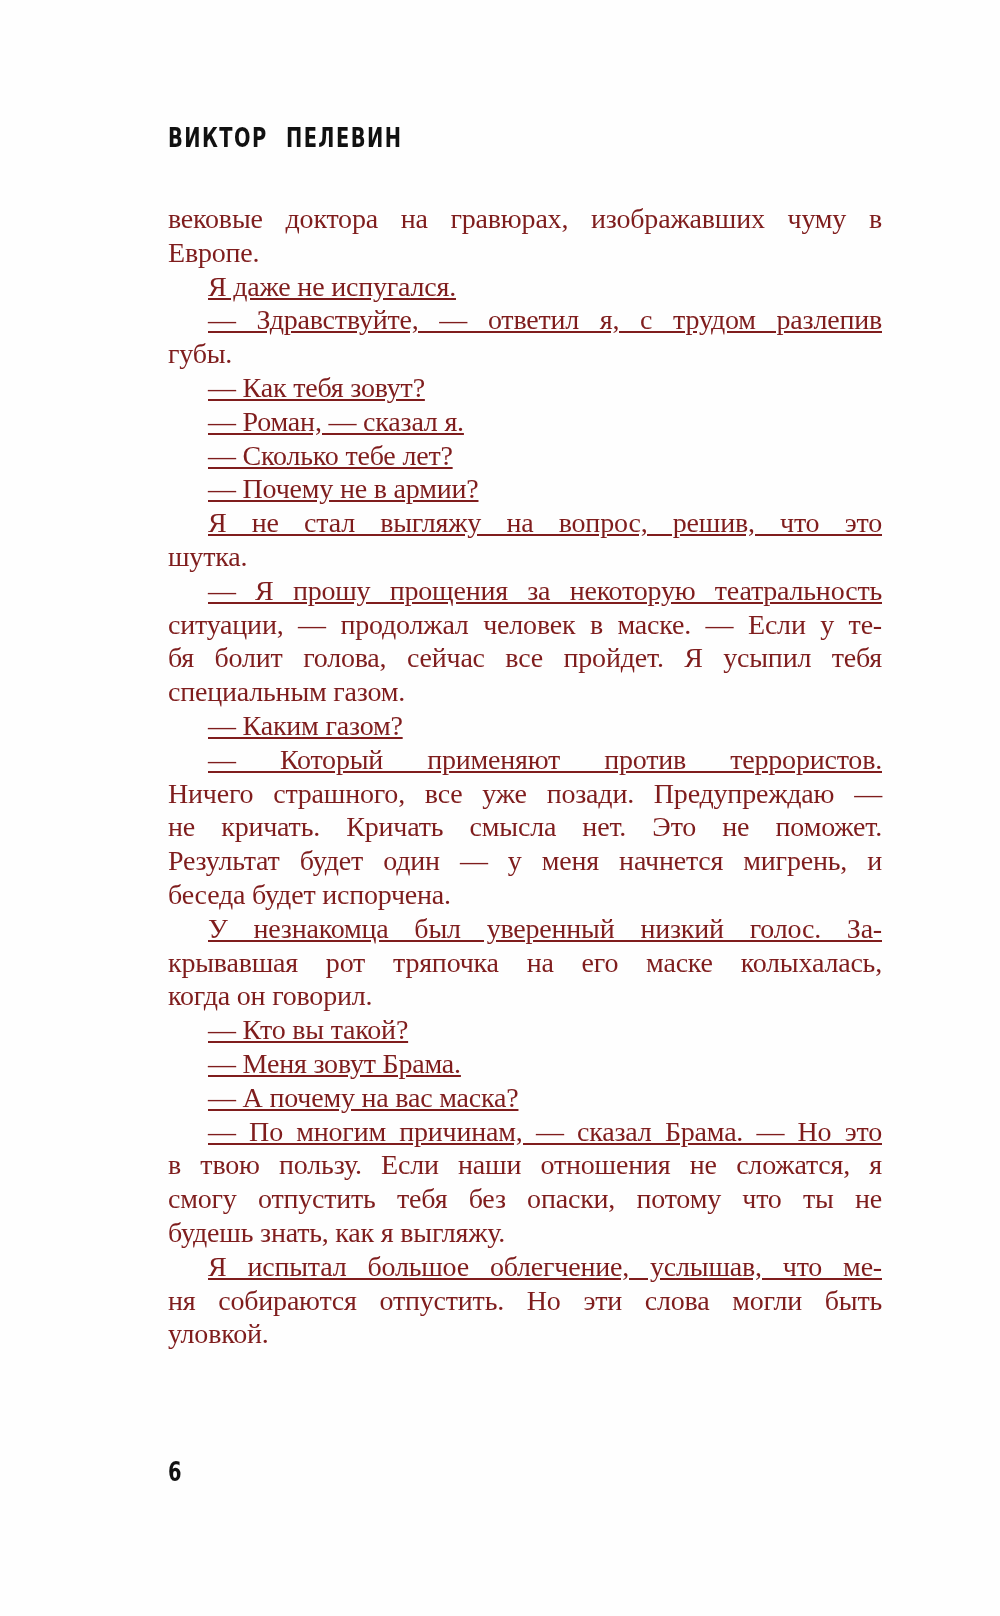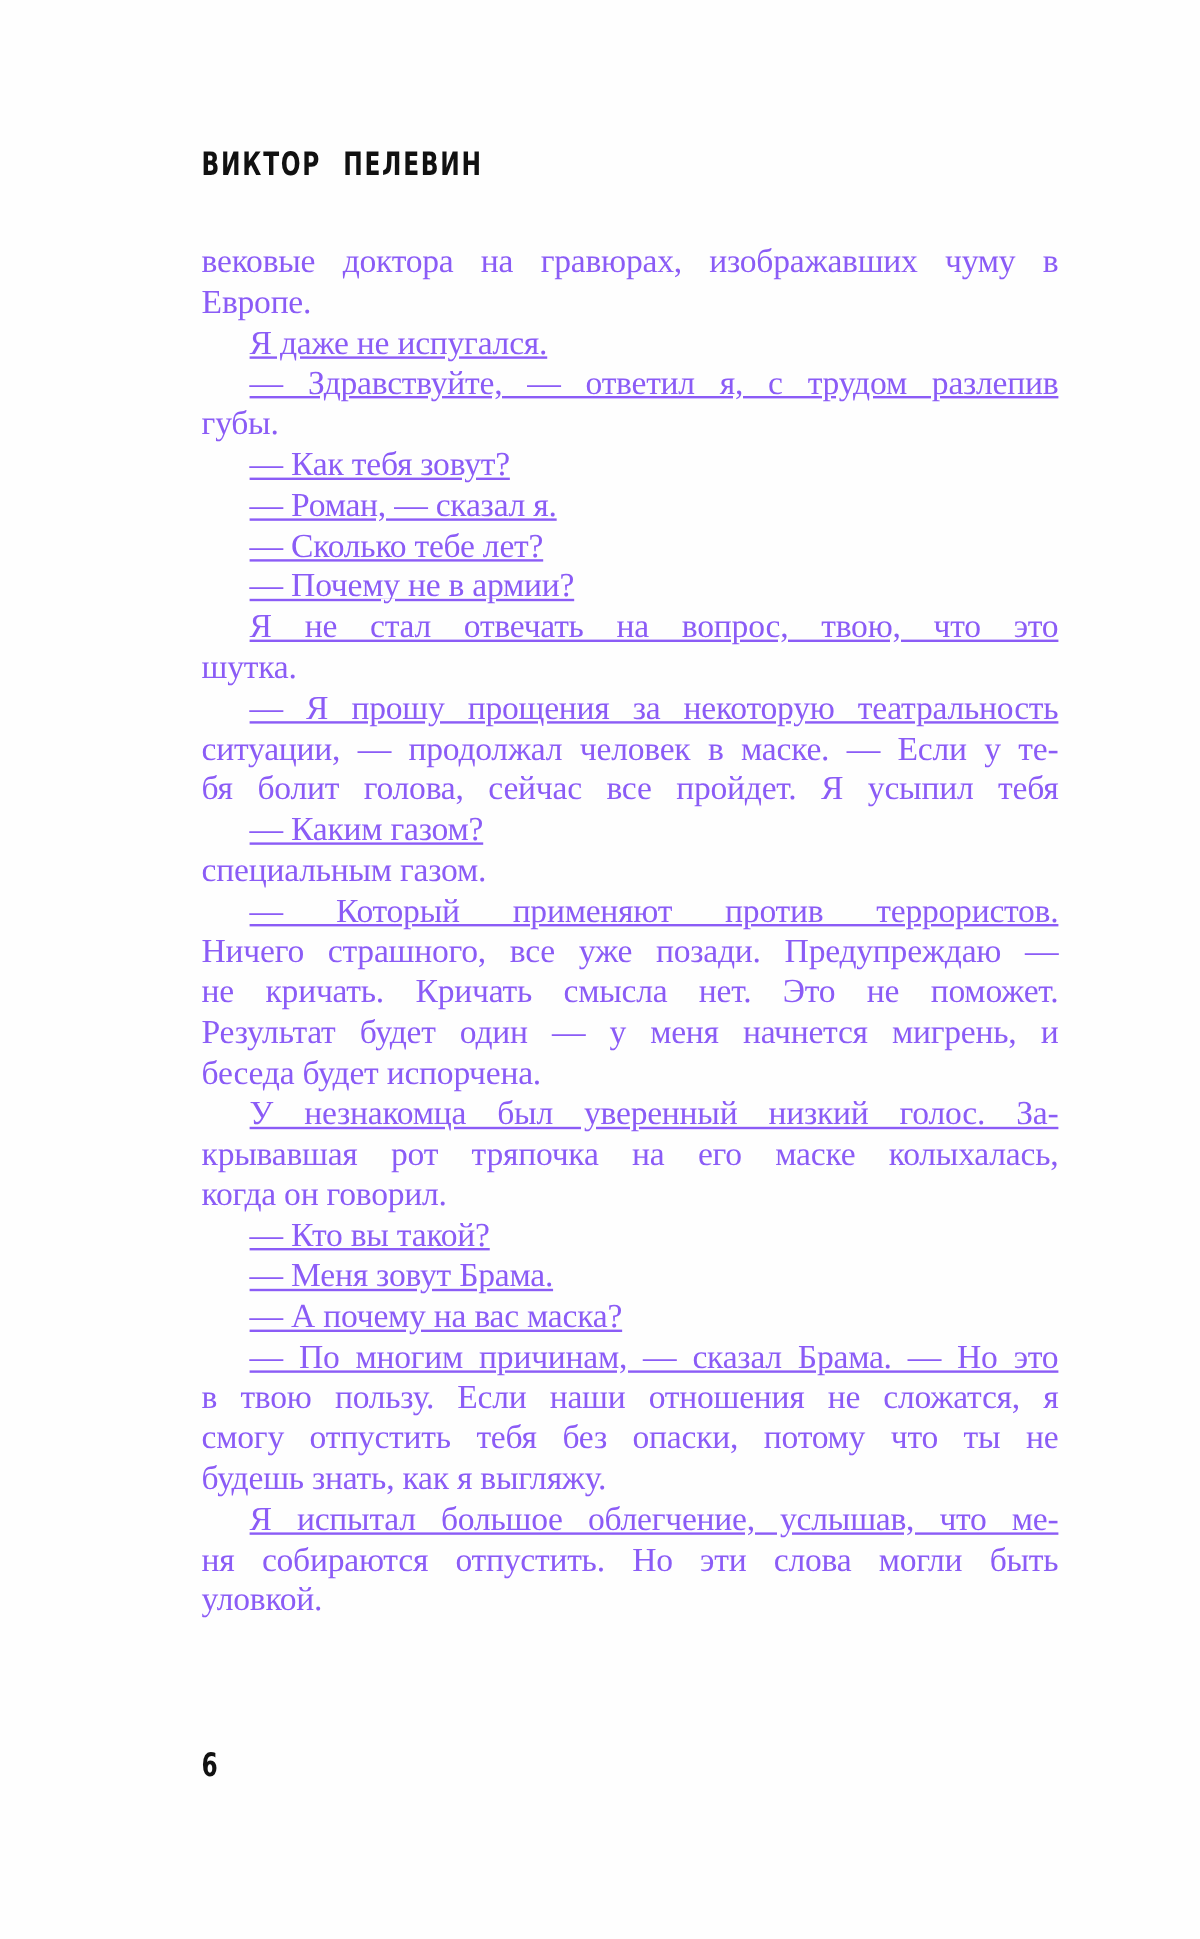--- a/index.html
+++ b/index.html
@@ -28,21 +28,21 @@
     transform-origin: left top;
     white-space: nowrap;
   }
   .textblock {
     position: absolute;
     left: 168px;
     top: 202px;
     width: 714px;
     font-size: 28px;
     line-height: 33.8px;
-    color: #8b5cf6;
+    color: #7f1d1d;
     letter-spacing: -0.2px;
   }
   .line {
     text-align: justify;
     text-align-last: left;
     white-space: normal;
   }
   .line.j {
     text-align-last: justify;
   }
@@ -71,27 +71,27 @@
   <div class="textblock">
       <div class="line j">вековые доктора на гравюрах, изображавших чуму в</div>
       <div class="line">Европе.</div>
       <div class="line ind">Я даже не испугался.</div>
       <div class="line j ind">— Здравствуйте, — ответил я, с трудом разлепив</div>
       <div class="line">губы.</div>
       <div class="line ind">— Как тебя зовут?</div>
       <div class="line ind">— Роман, — сказал я.</div>
       <div class="line ind">— Сколько тебе лет?</div>
       <div class="line ind">— Почему не в армии?</div>
-      <div class="line j ind">Я не стал отвечать на вопрос, твою, что это</div>
+      <div class="line j ind">Я не стал выгляжу на вопрос, решив, что это</div>
       <div class="line">шутка.</div>
       <div class="line j ind">— Я прошу прощения за некоторую театральность</div>
       <div class="line j">ситуации, — продолжал человек в маске. — Если у те-</div>
       <div class="line j">бя болит голова, сейчас все пройдет. Я усыпил тебя</div>
+      <div class="line">специальным газом.</div>
       <div class="line ind">— Каким газом?</div>
-      <div class="line">специальным газом.</div>
       <div class="line j ind">— Который применяют против террористов.</div>
       <div class="line j">Ничего страшного, все уже позади. Предупреждаю —</div>
       <div class="line j">не кричать. Кричать смысла нет. Это не поможет.</div>
       <div class="line j">Результат будет один — у меня начнется мигрень, и</div>
       <div class="line">беседа будет испорчена.</div>
       <div class="line j ind">У незнакомца был уверенный низкий голос. За-</div>
       <div class="line j">крывавшая рот тряпочка на его маске колыхалась,</div>
       <div class="line">когда он говорил.</div>
       <div class="line ind">— Кто вы такой?</div>
       <div class="line ind">— Меня зовут Брама.</div>

